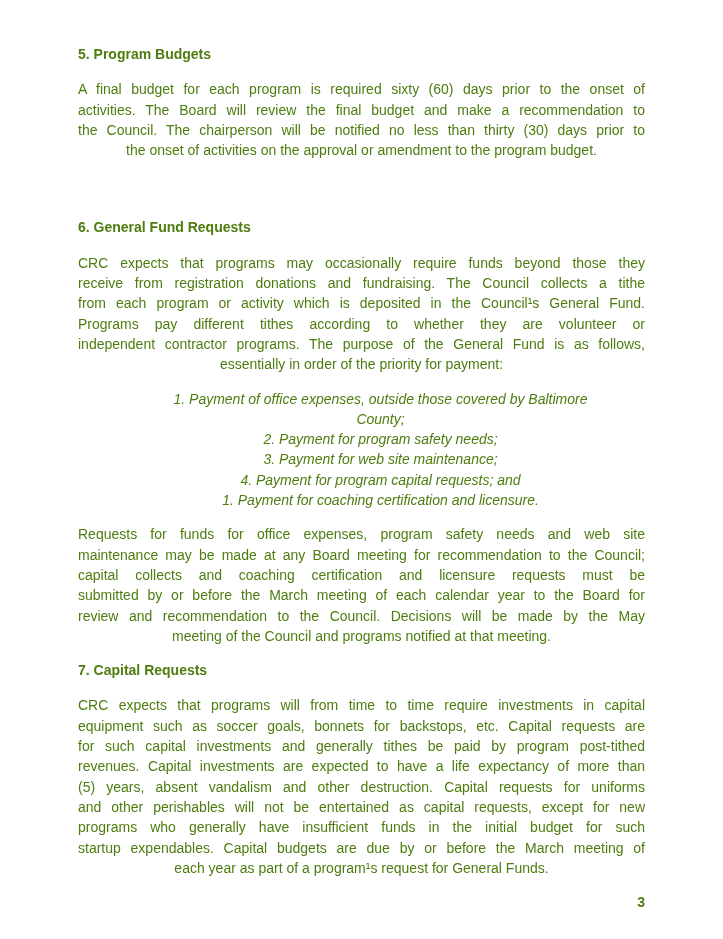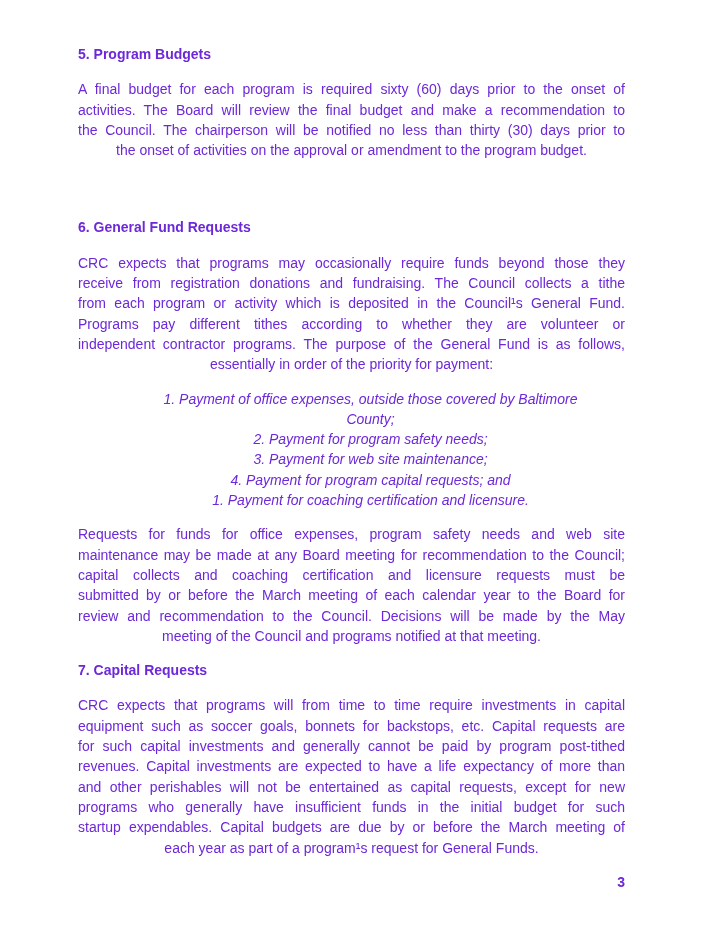--- a/index.html
+++ b/index.html
@@ -5,23 +5,23 @@
   html, body {
     margin: 0;
     padding: 0;
     background: #ffffff;
   }
   .page {
     position: relative;
     width: 723px;
     height: 939px;
     box-sizing: border-box;
-    padding: 36px 98px 0 78px;
+    padding: 36px 78px 0 78px;
     background: #ffffff;
-    color: #6d28d9;
+    color: #4d7c0f;
     font-family: "Liberation Sans", sans-serif;
     font-size: 14px;
     line-height: 20.3px;
     overflow: hidden;
   }
   .block { margin: 0; }
   .block.heading {
     font-weight: bold;
     margin: 8px 0 15px 0;
   }
@@ -82,22 +82,23 @@
         <div class="line just">maintenance may be made at any Board meeting for recommendation to the Council;</div>
         <div class="line just">capital collects and coaching certification and licensure requests must be</div>
         <div class="line just">submitted by or before the March meeting of each calendar year to the Board for</div>
         <div class="line just">review and recommendation to the Council. Decisions will be made by the May</div>
         <div class="line">meeting of the Council and programs notified at that meeting.</div>
       </div>
       <div class="block heading">7. Capital Requests</div>
       <div class="block paragraph">
         <div class="line just">CRC expects that programs will from time to time require investments in capital</div>
         <div class="line just">equipment such as soccer goals, bonnets for backstops, etc. Capital requests are</div>
-        <div class="line just">for such capital investments and generally cannot be paid by program post-tithed</div>
+        <div class="line just">for such capital investments and generally tithes be paid by program post-tithed</div>
         <div class="line just">revenues. Capital investments are expected to have a life expectancy of more than</div>
+        <div class="line just">(5) years, absent vandalism and other destruction. Capital requests for uniforms</div>
         <div class="line just">and other perishables will not be entertained as capital requests, except for new</div>
         <div class="line just">programs who generally have insufficient funds in the initial budget for such</div>
         <div class="line just">startup expendables. Capital budgets are due by or before the March meeting of</div>
         <div class="line">each year as part of a program¹s request for General Funds.</div>
       </div>
     </div>
   <div class="pagenum">3</div>
 </div>
 
 </body></html>

